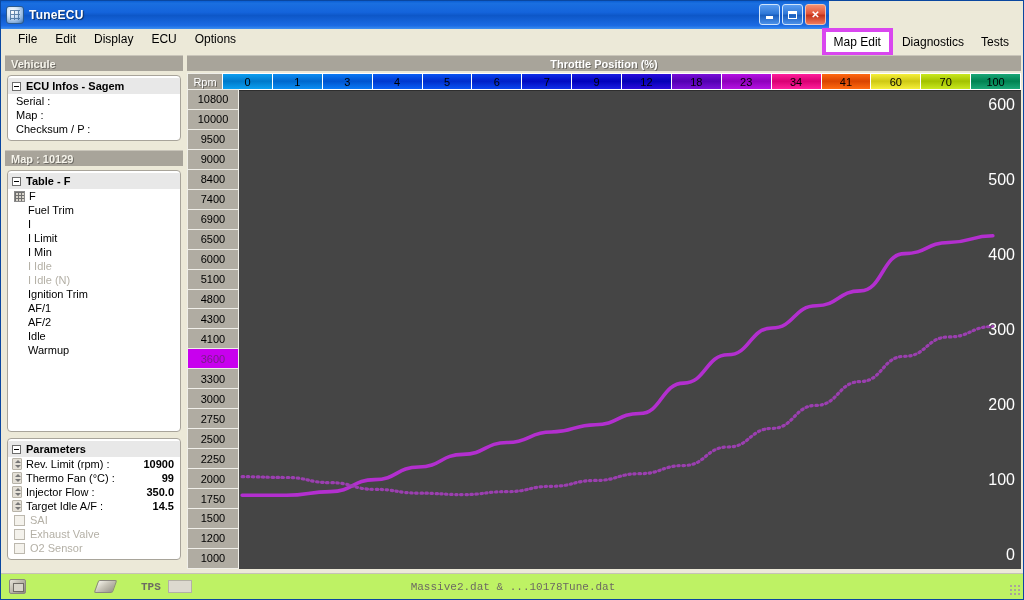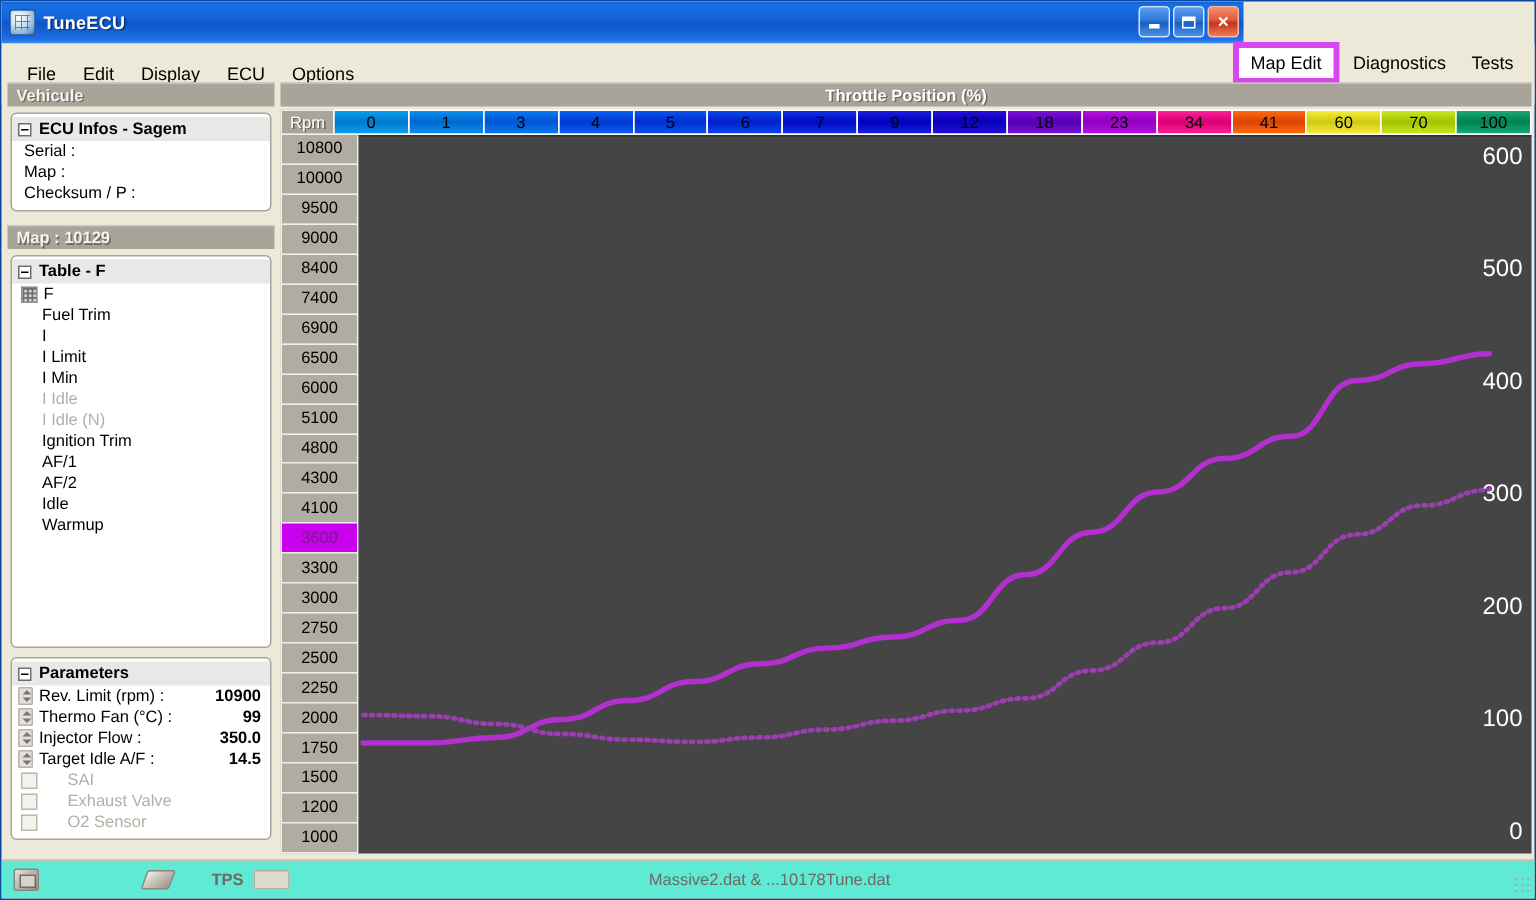--- a/index.html
+++ b/index.html
@@ -57,21 +57,21 @@
     background: linear-gradient(to bottom,#f59070 0%, #e2553a 45%, #c4341b 55%, #ef7a5a 100%);
     border-color: #f2c0ae;
   }
   .tb-min-glyph { width: 7px; height: 3px; background:#fff; margin-top:6px; }
   .tb-max-glyph { width: 9px; height: 8px; border: 1px solid #fff; border-top-width: 3px; }
 
   
   .menubar {
     position: absolute; left: 0; top: 28px; width: 1024px; height: 40px;
     background: #ece9d8;
-    display: flex; align-items: center; padding-left: 8px;
+    display: flex; padding-left: 8px;
   }
   .menu-item {
     font-size: 12px; color: #000; padding: 3px 9px; cursor: default;
   }
   .mode-btns {
     position: absolute; right: 6px; top: 28px; height: 25px;
     display: flex; align-items: center;
   }
   .mode-btn {
     font-size: 12px; padding: 3px 8px; margin-left: 1px;
@@ -138,21 +138,21 @@
   }
   .spin::before, .spin::after {
     content:""; position:absolute; left:2px;
     border-left: 3px solid transparent; border-right: 3px solid transparent;
   }
   .spin::before { top:1px; border-bottom: 3px solid #777; }
   .spin::after  { bottom:1px; border-top: 3px solid #777; }
   .param-label { flex: 1 1 auto; color:#000; }
   .param-value { font-weight: bold; color:#000; text-align: right; }
   .check-row {
-    display:flex; align-items:center; gap:20px; font-size: 11px;
+    display:flex; align-items:center; gap:5px; font-size: 11px;
     padding: 1px 4px 1px 6px; color:#b4b0a6;
   }
   .checkbox {
     width: 11px; height: 11px; border: 1px solid #bcb8ae; background: #f4f2ec; flex:0 0 auto;
   }
 
   
   .chart-wrap {
     position: absolute; left: 186px; top: 54px; width: 834px; height: 516px;
   }
@@ -188,22 +188,22 @@
   }
   .plot svg { position: absolute; left:0; top:0; width:100%; height:100%; }
   .y-lab {
     position: absolute; right: 6px; color: #ffffff; font-size: 16px;
     transform: translateY(-50%); text-align: right;
   }
 
   
   .statusbar {
     position: absolute; left: 0; bottom: 0; width: 1024px; height: 26px;
-    background: #5eead4; border-top: 1px solid #c6c2b6;
-    display: flex; align-items: center;
+    background: #bef264; border-top: 1px solid #c6c2b6;
+    display: flex; align-items: center; font-family: Liberation Mono, monospace;
   }
   .sb-icon1 {
     width: 17px; height: 15px; margin-left: 8px;
     background: linear-gradient(135deg,#e8e4da 0%, #b9b4a8 50%, #8d8980 100%);
     border: 1px solid #8b8780; border-radius: 2px; position:relative;
   }
   .sb-icon1::after{
     content:""; position:absolute; left:3px; top:3px; width:9px; height:7px;
     border:1px solid #6f6b64; background:#d8d4c9;
   }

